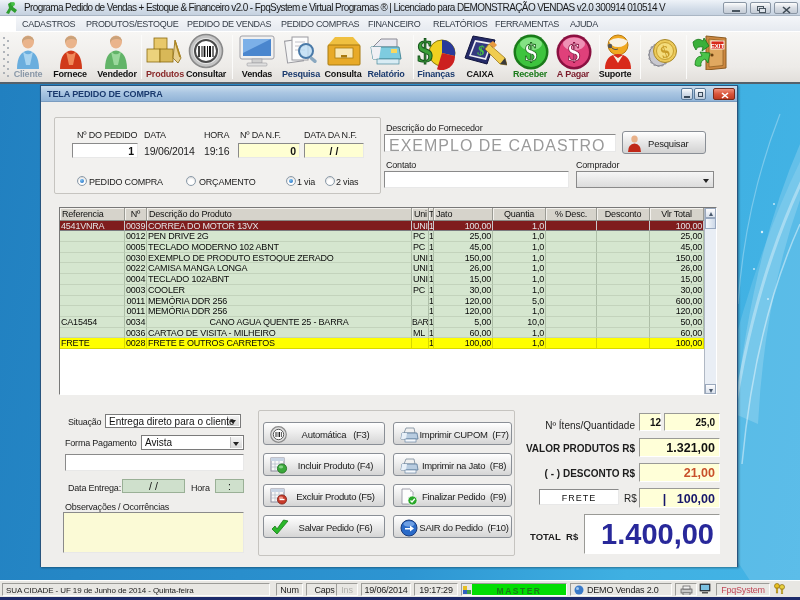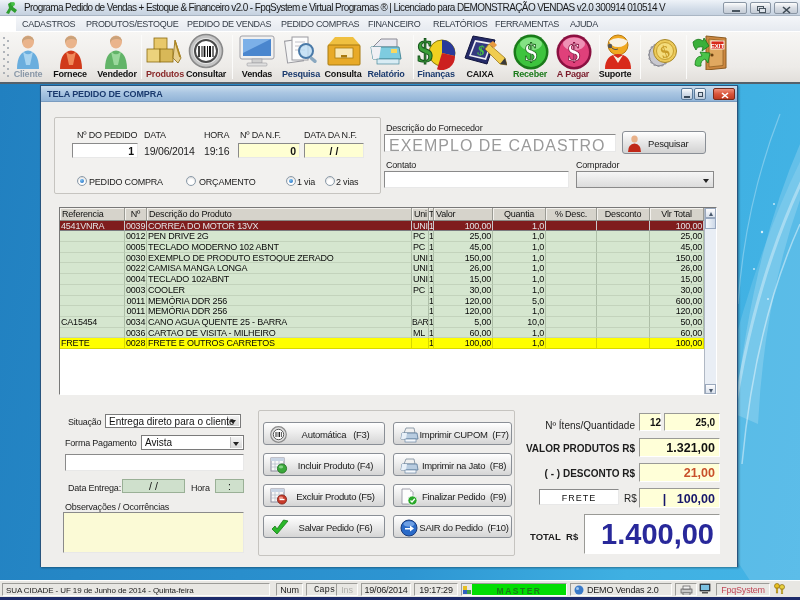--- a/index.html
+++ b/index.html
@@ -376,21 +376,21 @@
             <i></i>
           </div>
 
         <div id="grid" class="abs" style="left:18px;top:104px;width:658px;height:188px;">
           <div class="hdr">
             <b style="width:65px;">Referencia</b>
               <b style="width:22px;text-align:center;">Nº</b>
               <b style="width:265px;">Descrição do Produto</b>
               <b style="width:17px;">Uni</b>
               <b style="width:5px;padding:1px 0 0 0;">T</b>
-              <b style="width:59px;">Valor</b>
+              <b style="width:59px;">Jato</b>
               <b style="width:53px;text-align:center;">Quantia</b>
               <b style="width:51px;text-align:center;">% Desc.</b>
               <b style="width:53px;text-align:center;">Desconto</b>
               <b style="width:54px;text-align:center;">Vlr Total</b>
           </div>
           <div class="row sel">
               <s style="width:65px;">4541VNRA</s>
               <s class="r" style="width:22px;">0039</s>
               <s style="width:265px;">CORREA DO MOTOR 13VX</s>
               <s style="width:17px;padding:0 0 0 1px;">UNI</s>
@@ -493,21 +493,21 @@
               <s style="width:5px;padding:0;">1</s>
               <s class="r" style="width:59px;">120,00</s>
               <s class="r" style="width:53px;">1,0</s>
               <s style="width:51px;"></s>
               <s style="width:53px;"></s>
               <s class="r" style="width:54px;">120,00</s>
             </div>
           <div class="row">
               <s style="width:65px;">CA15454</s>
               <s class="r" style="width:22px;">0034</s>
-              <s style="width:265px;">CANO AGUA QUENTE 25 - BARRA</s>
+              <s style="width:265px;text-align:center;">CANO AGUA QUENTE 25 - BARRA</s>
               <s style="width:17px;padding:0;font-size:8.5px;letter-spacing:-0.4px;">BAR</s>
               <s style="width:5px;padding:0;">1</s>
               <s class="r" style="width:59px;">5,00</s>
               <s class="r" style="width:53px;">10,0</s>
               <s style="width:51px;"></s>
               <s style="width:53px;"></s>
               <s class="r" style="width:54px;">50,00</s>
             </div>
           <div class="row">
               <s style="width:65px;"></s>
@@ -656,21 +656,21 @@
         <div class="tlab" style="left:583px;top:390px;font-weight:normal;">R$</div>
         <div class="tbox" style="left:598px;top:385px;width:81px;height:20px;text-align:right;font-size:12.5px;padding:3px 4px 0 0;color:#16166a;">|&nbsp;&nbsp;&nbsp;100,00</div>
         <div class="tlab" style="left:489px;top:428px;font-size:9.5px;">TOTAL&nbsp; R$</div>
         <div class="tbox" style="left:543px;top:411px;width:136px;height:40px;background:#fff;text-align:right;font-size:29px;padding:3px 5px 0 0;color:#28289a;">1.400,00</div>
       </div>
     </div>
   </div>
   <div id="statusbar" class="abs">
     <div class="spanel" style="left:2px;width:268px;padding:2px 0 0 3px;font-size:8px;letter-spacing:-0.1px;">SUA CIDADE - UF 19 de Junho de 2014 - Quinta-feira</div>
     <div class="spanel" style="left:276px;width:27px;text-align:center;padding-top:1px;">Num</div>
-    <div class="spanel" style="left:306px;width:37px;text-align:center;padding-top:1px;font-family:Liberation Mono, monospace;">Caps</div>
+    <div class="spanel" style="left:306px;width:37px;text-align:center;padding-top:1px;">Caps</div>
     <div class="spanel" style="left:336px;width:22px;text-align:center;padding-top:1px;color:#b0b0ac;">Ins</div>
     <div class="spanel" style="left:361px;width:50px;text-align:center;padding-top:1px;">19/06/2014</div>
     <div class="spanel" style="left:414px;width:44px;text-align:center;padding-top:1px;">19:17:29</div>
     <div class="spanel" style="left:461px;width:106px;">
       <svg width="9" height="9" style="position:absolute;left:1px;top:2px;">
           <rect width="4" height="4" x="0" y="0" fill="#e8c020"></rect>
           <rect width="4" height="4" x="4" y="4" fill="#40a040"></rect>
           <rect width="4" height="4" x="0" y="4" fill="#3060c0"></rect>
         </svg>
       <div style="position:absolute;left:10px;top:0;right:0;bottom:0;background:#02dd02;text-align:center;color:#1a7a1a;font-weight:bold;padding-top:2px;letter-spacing:1.5px;font-size:8.5px;">MASTER</div>

